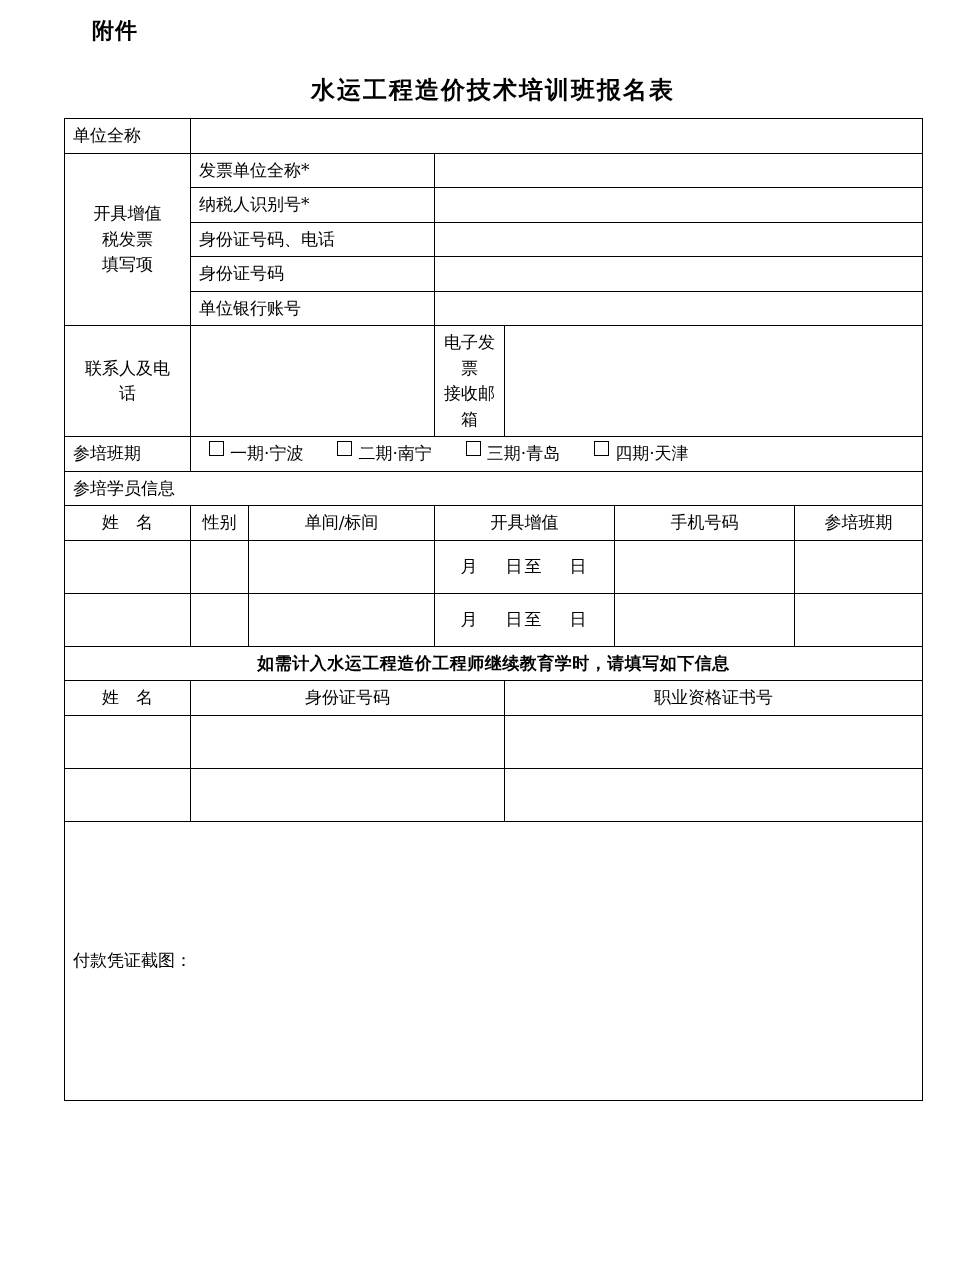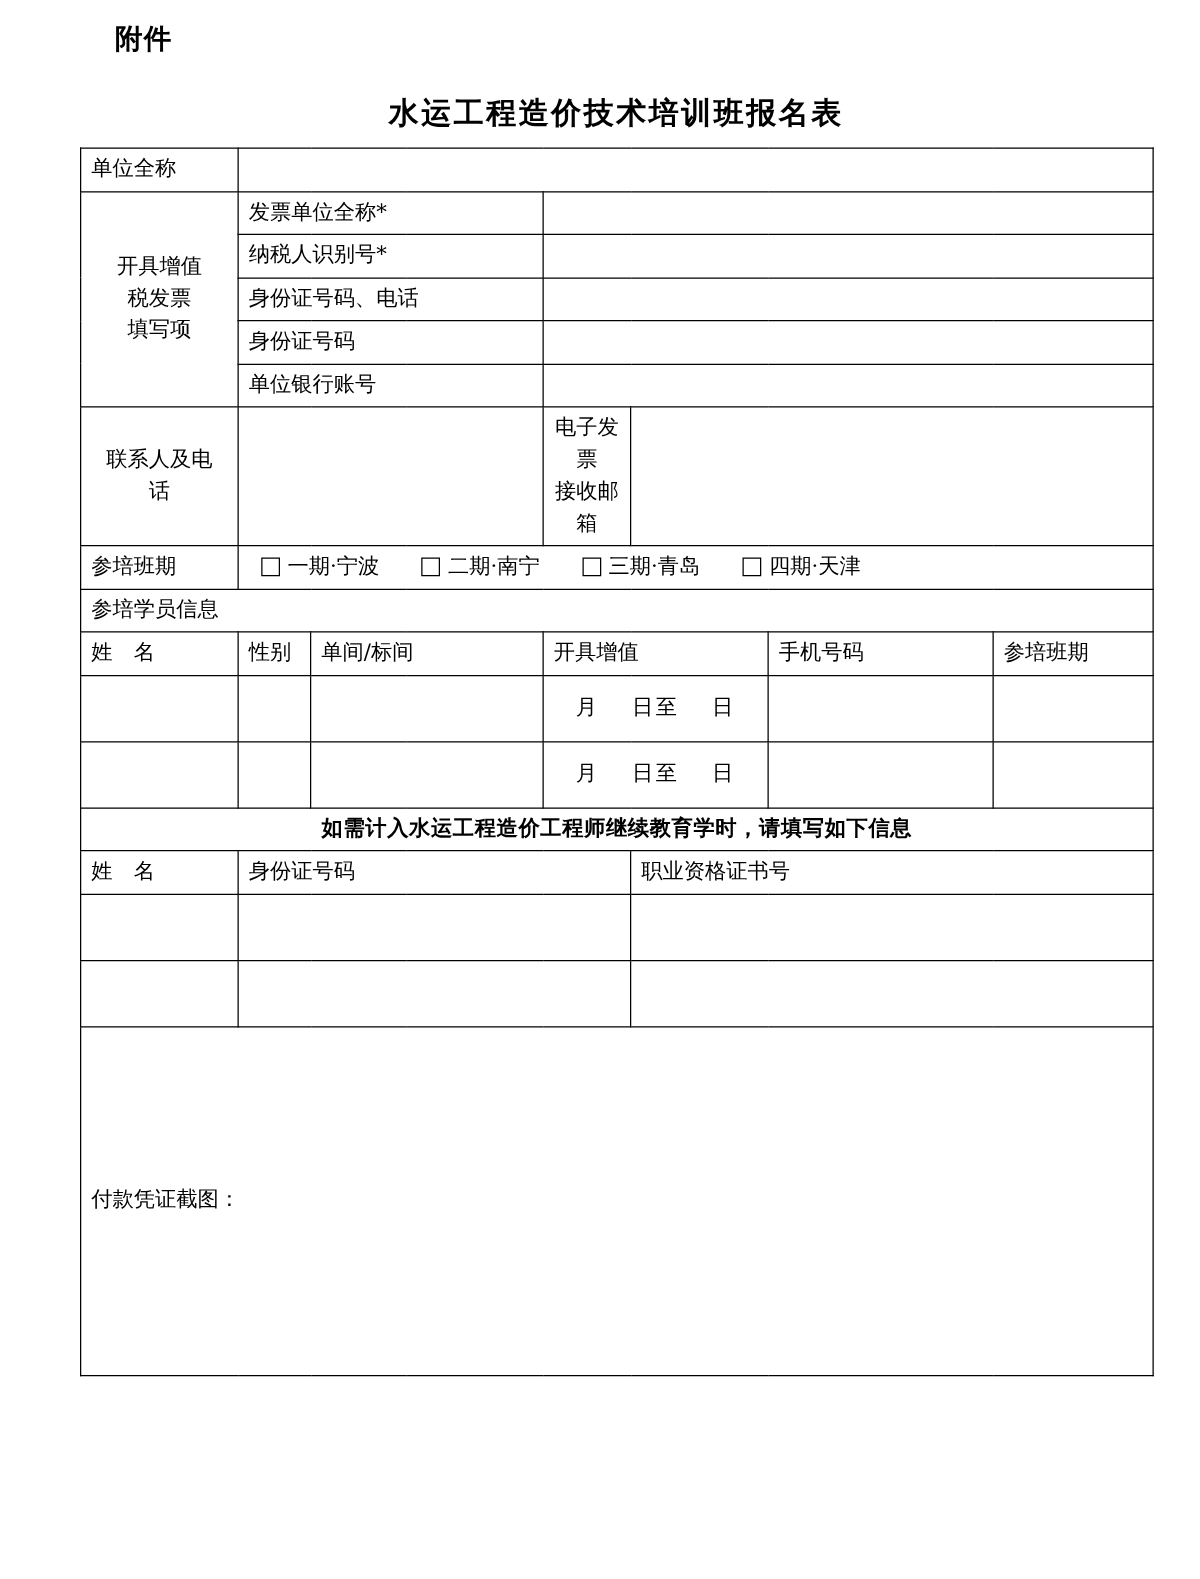--- a/index.html
+++ b/index.html
@@ -51,38 +51,38 @@
     table-layout: fixed;
   }
   table.form td {
     border: 1px solid #000000;
     font-size: 17px;
     padding: 4px 8px;
     vertical-align: middle;
     line-height: 1.5;
     font-family: "DejaVu Serif", "Liberation Serif", serif;
   }
-  .c-center { }
+  .c-center { text-align: center; }
   .c-left { text-align: left; }
   .vert-label {
     text-align: center;
     line-height: 1.8;
     font-size: 17px;
     margin-left: 33px;
   }
   .checkbox-row {
     display: flex;
     align-items: center;
     gap: 34px;
     font-size: 17px;
     padding-left: 10px;
   }
   .cb-item {
     display: inline-flex;
-    align-items: center;
+    align-items: flex-start;
     gap: 6px;
     white-space: nowrap;
   }
   .cb-box {
     display: inline-block;
     width: 13px;
     height: 13px;
     border: 1px solid #000;
     background: #fff;
   }

